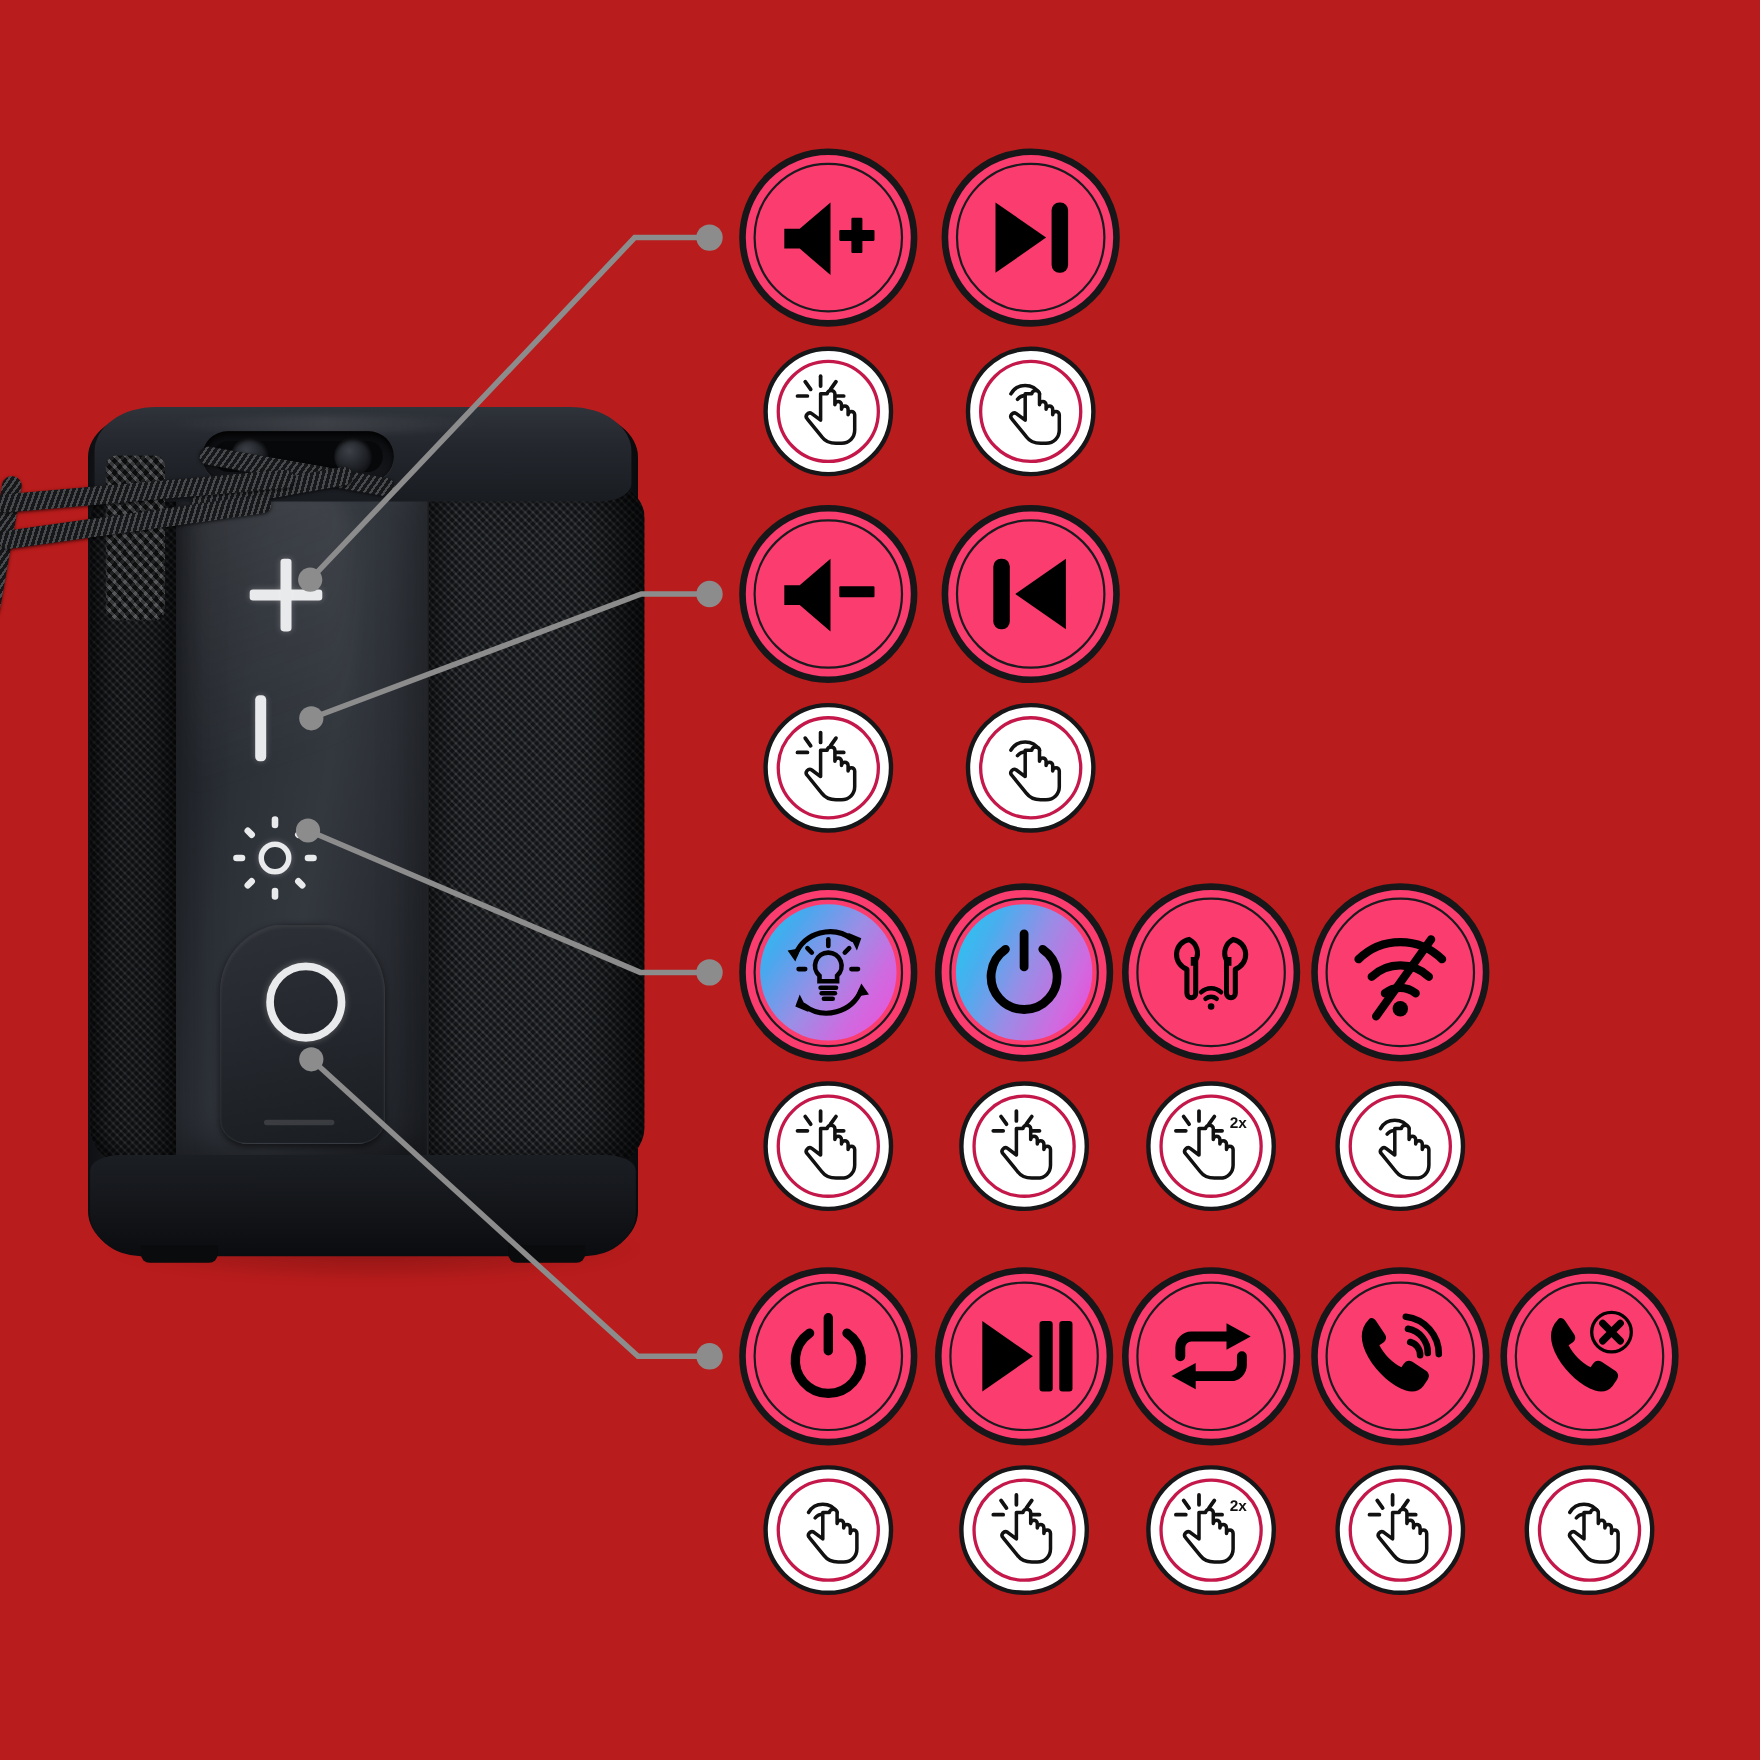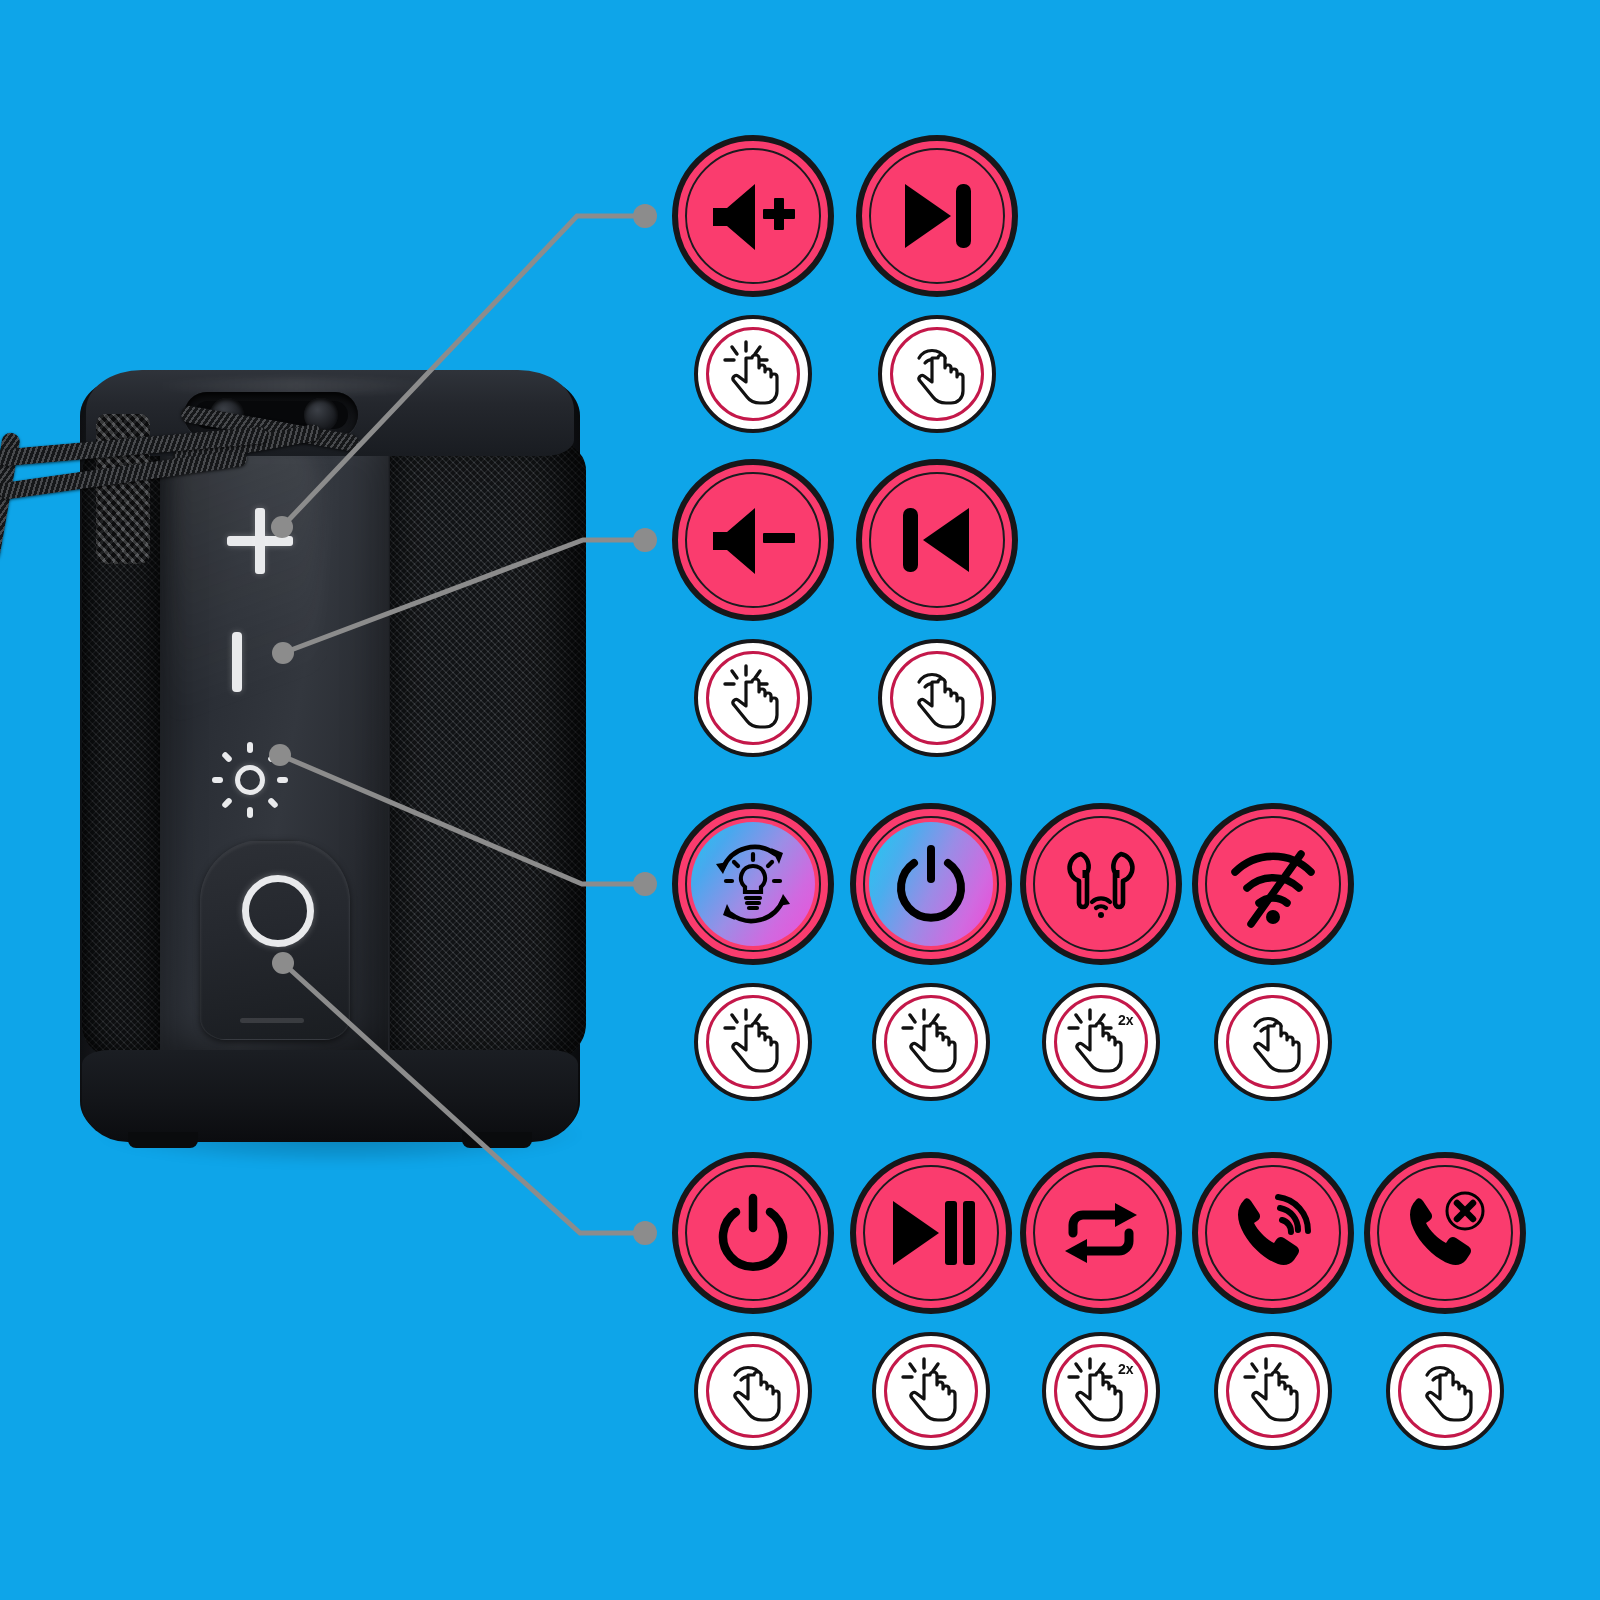--- a/index.html
+++ b/index.html
@@ -3,21 +3,21 @@
 <meta charset="utf-8">
 <style>
   * { box-sizing: border-box; }
   html, body {
     margin: 0; padding: 0;
     width: 1600px; height: 1600px;
     background: #ffffff;
     font-family: "Liberation Sans", sans-serif;
     overflow: hidden;
   }
-  #stage { position: relative; width: 1600px; height: 1600px; background:#0ea5e9; }
+  #stage { position: relative; width: 1600px; height: 1600px; background:#b91c1c; }
 
   
   .speaker-wrap { position: absolute; left: 60px; top: 370px; width: 560px; height: 840px; }
 
   .spk-shadow {
     position:absolute; left:40px; top:735px; width:480px; height:60px;
     background: radial-gradient(ellipse at 50% 50%, rgba(0,0,0,0.22) 0%, rgba(0,0,0,0.10) 45%, rgba(0,0,0,0) 72%);
     filter: blur(4px);
   }
 

